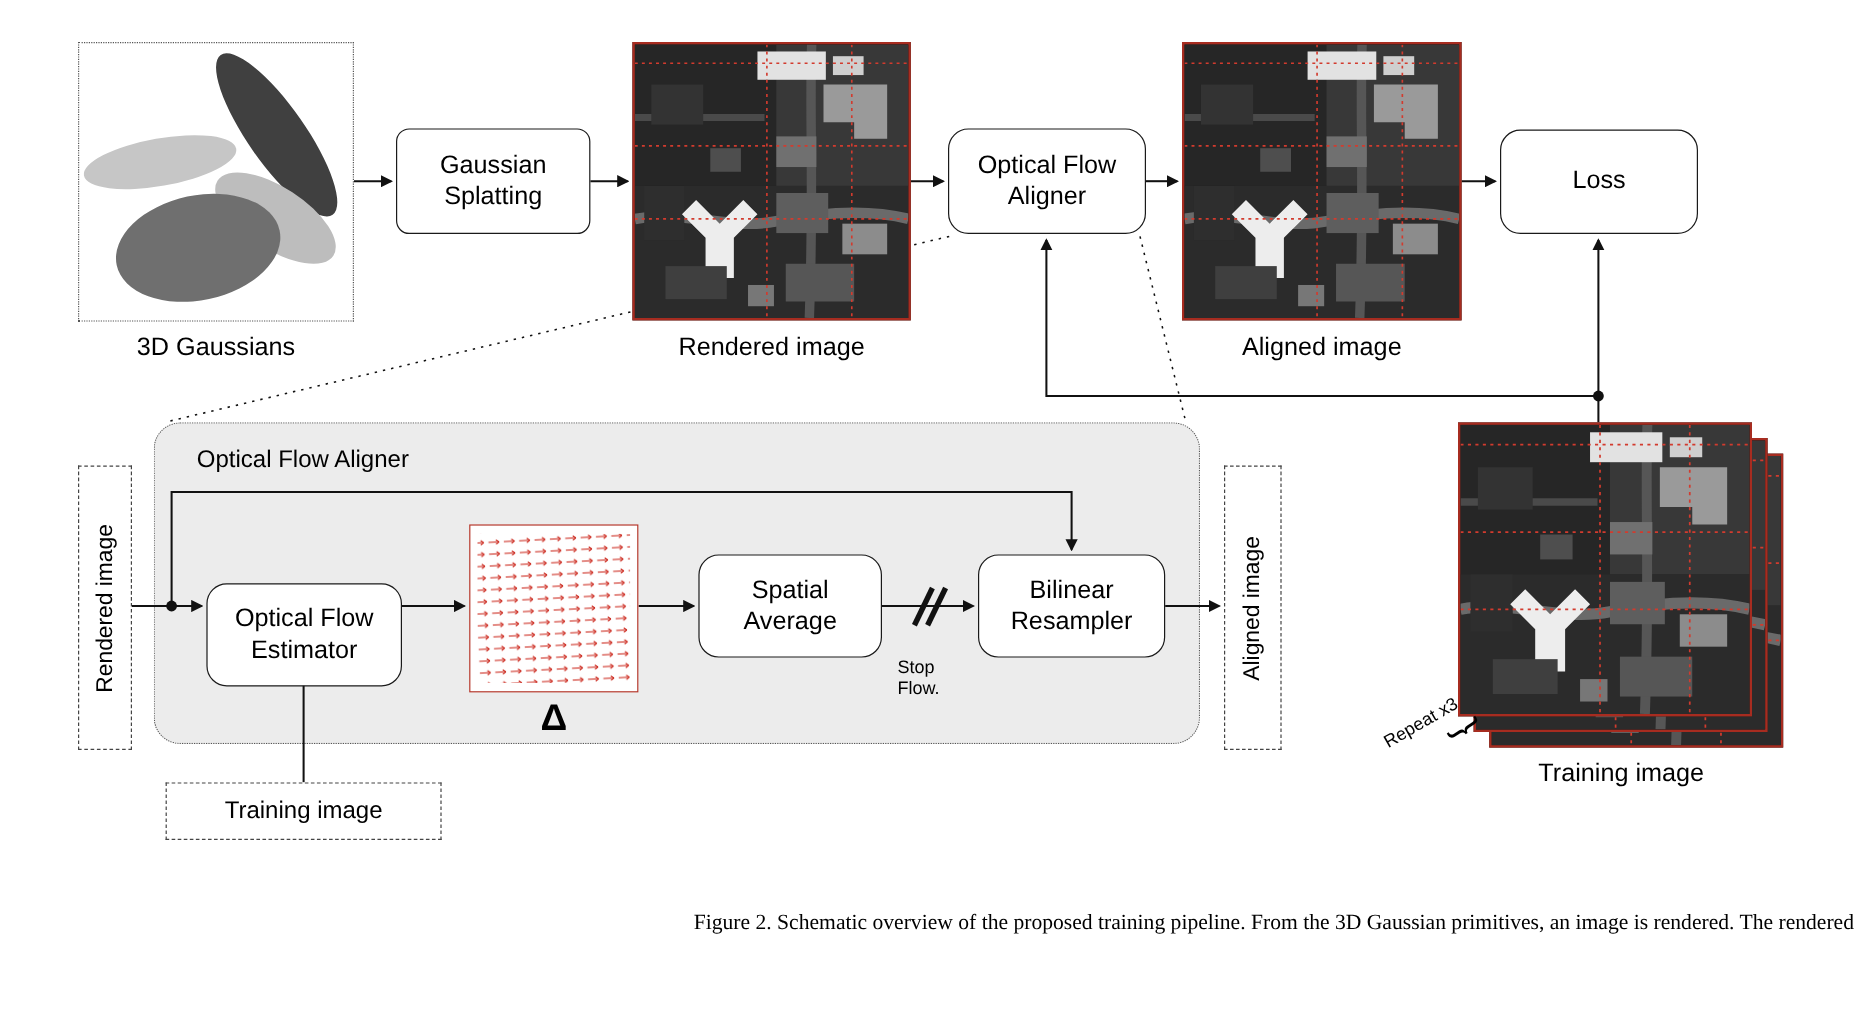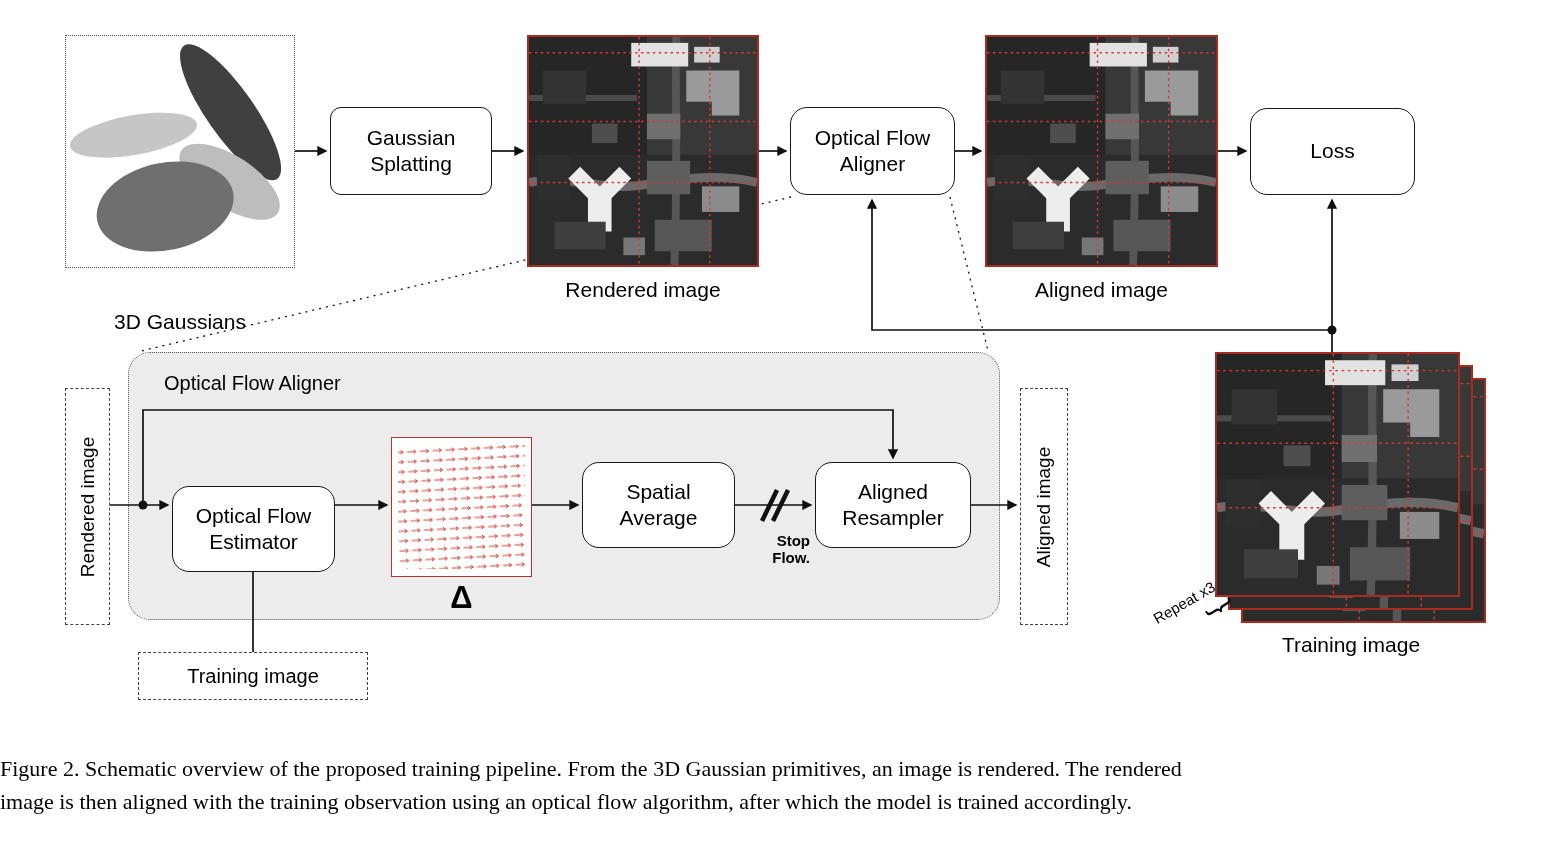--- a/index.html
+++ b/index.html
@@ -20,31 +20,31 @@
   .dashed-v{position:absolute;border:1.6px dashed #444;box-sizing:border-box;z-index:3;background:#fff;}
   .dashed-v .vtext{position:absolute;top:50%;left:50%;transform:translate(-50%,-50%) rotate(-90deg);
                    white-space:nowrap;font-size:19px;}
   .dashed-h{position:absolute;border:1.6px dashed #444;display:flex;align-items:center;justify-content:center;
             font-size:20px;background:#fff;z-index:3;box-sizing:border-box;}
   .flow-box{position:absolute;left:391px;top:437px;width:141px;height:140px;border:1.5px solid #b3362a;
             background:#fff;box-sizing:border-box;z-index:3;}
   .flow-box svg{display:block;width:100%;height:100%;}
   .delta{position:absolute;left:391px;top:580px;width:141px;text-align:center;font-size:31px;
          font-weight:600;z-index:3;}
-  .stop-label{position:absolute;left:748px;top:532px;width:62px;text-align:right;font-size:15px;
-              line-height:17px;z-index:3;font-weight:bold;}
+  .stop-label{position:absolute;left:748px;top:548px;width:62px;text-align:left;font-size:15px;
+              line-height:17px;z-index:3;}
   .stack{position:absolute;left:1215px;top:352px;width:272px;height:272px;z-index:3;}
   .stack .aerial-img{position:absolute;width:245px;height:245px;border:2px solid #a72c20;
                      box-sizing:border-box;background:#222;}
   .stack svg{display:block;width:100%;height:100%;}
   .repeat{position:absolute;left:1150px;top:594px;transform:rotate(-30deg);font-size:15px;z-index:4;white-space:nowrap;}
   .brace{position:absolute;left:1216px;top:590px;transform:rotate(58deg);font-size:30px;font-weight:300;z-index:4;}
   .stack-label{position:absolute;left:1215px;top:633px;width:272px;text-align:center;font-size:21px;z-index:3;}
-  .caption{position:absolute;left:0;top:752px;width:1545px;text-align:left;
-           font-family:"Liberation Serif",serif;font-size:22px;line-height:33px;z-index:3;}
+  .caption{position:absolute;left:0;top:752px;width:1545px;text-align:right;
+           font-family:"Liberation Serif",serif;font-size:18px;line-height:33px;z-index:3;}
   .connectors{position:absolute;left:0;top:0;width:1545px;height:851px;z-index:2;pointer-events:none;}
   .defs-holder{position:absolute;width:0;height:0;overflow:hidden;}
 </style>
 </head>
 <body>
 
 <svg class="defs-holder" aria-hidden="true">
   <defs>
     <symbol id="aerial" viewBox="0 0 232 232" preserveAspectRatio="none">
       <rect width="232" height="232" fill="#262626"></rect>
@@ -127,21 +127,21 @@
   </svg>
 
   <div class="gauss-box">
     <svg viewBox="0 0 230 233">
       <ellipse cx="68" cy="100" rx="65" ry="20" fill="#c6c6c6" transform="rotate(-10 68 100)"></ellipse>
       <ellipse cx="166" cy="77" rx="82" ry="24" fill="#404040" transform="rotate(55 166 77)"></ellipse>
       <ellipse cx="165" cy="147" rx="58" ry="26" fill="#bdbdbd" transform="rotate(33 165 147)"></ellipse>
       <ellipse cx="100" cy="172" rx="70" ry="44" fill="#6f6f6f" transform="rotate(-12 100 172)"></ellipse>
     </svg>
   </div>
-  <div class="label" style="left:65px;top:278px;width:230px;margin-top:32px;">3D Gaussians</div>
+  <div class="label" style="left:65px;top:278px;width:230px;">3D Gaussians</div>
 
   <div class="node" style="left:330px;top:107px;width:162px;height:88px;border-radius:11px;">Gaussian Splatting</div>
 
   <div class="img-frame" style="left:527px;top:35px;width:232px;height:232px;">
     <svg viewBox="0 0 232 232" preserveAspectRatio="none">
         <use href="#aerial"></use>
       </svg>
   </div>
   <div class="label" style="left:527px;top:278px;width:232px;">Rendered image</div>
 
@@ -172,21 +172,21 @@
   </div>
   <div class="delta">Δ</div>
 
   <div class="node" style="left:582px;top:462px;width:153px;height:86px;">Spatial Average</div>
 
   <div class="stop-label">
     <div>Stop</div>
     <div>Flow.</div>
   </div>
 
-  <div class="node" style="left:815px;top:462px;width:156px;height:86px;">Aligned Resampler</div>
+  <div class="node" style="left:815px;top:462px;width:156px;height:86px;">Bilinear Resampler</div>
 
   <div class="dashed-v" style="left:1020px;top:388px;width:48px;height:237px;">
     <span class="vtext">Aligned image</span>
   </div>
 
   <div class="dashed-h" style="left:138px;top:652px;width:230px;height:48px;">Training image</div>
 
   <div class="stack">
     <div class="aerial-img" style="left:26px;top:26px;">
       <svg viewBox="0 0 232 232" preserveAspectRatio="none">
@@ -203,16 +203,15 @@
           <use href="#aerial"></use>
         </svg>
     </div>
   </div>
   <div class="repeat">Repeat x3</div>
   <div class="brace">}</div>
   <div class="stack-label">Training image</div>
 
   <div class="caption">
     <div>Figure 2. Schematic overview of the proposed training pipeline. From the 3D Gaussian primitives, an image is rendered. The rendered</div>
-    <div>image is then aligned with the training observation using an optical flow algorithm, after which the model is trained accordingly.</div>
   </div>
 
 </div>
 
 </body></html>

